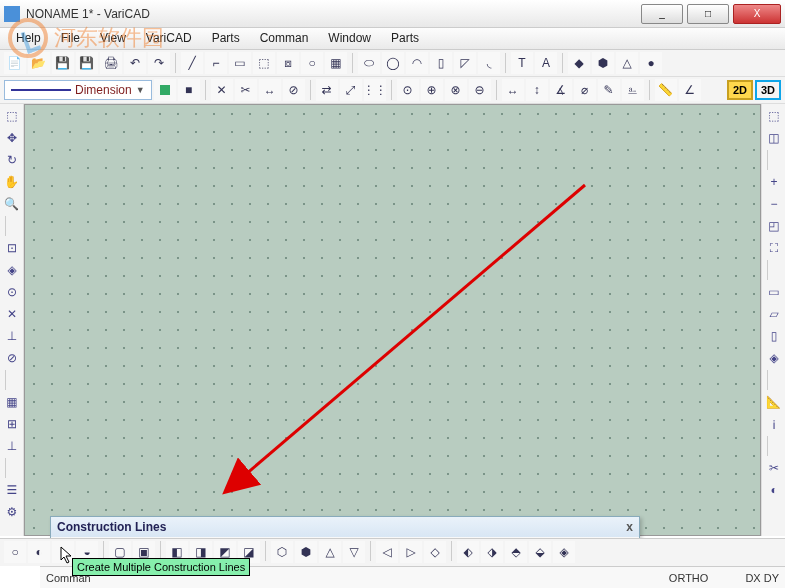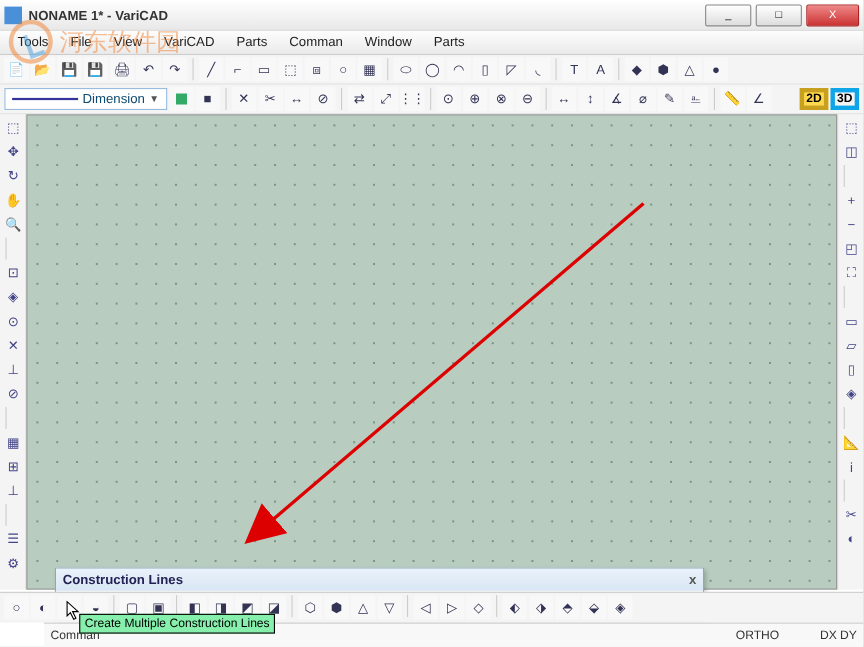--- a/index.html
+++ b/index.html
@@ -1,36 +1,36 @@
 <!DOCTYPE html>
 <html><head>
 <meta charset="utf-8">
 <style>
 * { box-sizing: border-box; margin: 0; padding: 0; }
 body { font-family: "Segoe UI", Tahoma, sans-serif; font-size: 12px; background: #fff; width: 785px; height: 588px; overflow: hidden; position: relative; }
 
 .titlebar { height: 28px; background: linear-gradient(#fff,#e8e8e8); border-bottom: 1px solid #ccc; display: flex; align-items: center; padding: 0 4px; }
 .titlebar .icon { width: 16px; height: 16px; background: #4a90d9; margin-right: 6px; }
-.titlebar .title { flex: 1; color: #333; font-weight: bold; }
+.titlebar .title { flex: 1; color: #333; }
 .titlebar .winbtn { width: 42px; height: 20px; margin-left: 4px; display: flex; align-items: center; justify-content: center; border: 1px solid #888; border-radius: 2px; background: linear-gradient(#fff,#ddd); font-size: 10px; }
 .titlebar .winbtn.close { background: linear-gradient(#e88,#c33); color: #fff; border-color: #a22; width: 48px; }
 
 .menubar { height: 22px; background: linear-gradient(#fdfdfd,#eaeaea); border-bottom: 1px solid #ccc; display: flex; padding-left: 6px; }
 .menubar .m { padding: 3px 10px; color: #222; cursor: default; }
 
 .toolbar { display: flex; align-items: center; padding: 2px 4px; background: #f4f4f4; border-bottom: 1px solid #ddd; gap: 2px; flex-wrap: nowrap; overflow: hidden; }
 .tbtn { width: 22px; height: 22px; border: 1px solid transparent; display: flex; align-items: center; justify-content: center; color: #335; background: #f8f8f8; }
 .sep { width: 1px; height: 20px; background: #ccc; margin: 0 3px; }
 
 .linestyle { display: flex; align-items: center; gap: 4px; border: 1px solid #9bd; padding: 2px 6px; background: #fff; }
 .linestyle .preview { width: 60px; height: 2px; background: #339; }
-.linestyle .lbl { color: #0c4a6e; }
+.linestyle .lbl { color: #7f1d1d; }
 .dd { color: #555; font-size: 9px; }
 
-.viewbtn { width: 26px; height: 20px; border: 4px solid #0ea5e9; display: flex; align-items: center; justify-content: center; font-weight: bold; font-size: 11px; }
+.viewbtn { width: 26px; height: 20px; border: 2px solid #0ea5e9; display: flex; align-items: center; justify-content: center; font-weight: bold; font-size: 11px; }
 .viewbtn.active { background: #ffd84d; border-color: #c8a020; }
 
 .workspace { display: flex; height: calc(100% - 28px - 22px - 28px - 28px - 28px - 22px); }
 .vtoolbar { width: 24px; background: #f4f4f4; border-right: 1px solid #ddd; display: flex; flex-direction: column; gap: 2px; padding: 2px; }
 .vtoolbar.right { border-right: none; border-left: 1px solid #ddd; }
 .vbtn { width: 20px; height: 20px; display: flex; align-items: center; justify-content: center; color: #448; }
 
 .canvas { flex: 1; background: #b8ccc0; position: relative; border: 1px solid #999; }
 .canvas::before { content: ""; position: absolute; inset: 0; background-image: radial-gradient(circle, #7a9488 0.8px, transparent 0.8px); background-size: 18px 18px; }
 
@@ -67,21 +67,21 @@
   <div class="winbtn">□</div>
   <div class="winbtn close">X</div>
 </div>
 
 <div class="watermark">
   <div class="ball"></div>
     <span>河东软件园</span>
 </div>
 
 <div class="menubar" id="menubar">
-    <div class="m">Tools</div>
+    <div class="m">Help</div>
     <div class="m">File</div>
     <div class="m">View</div>
     <div class="m">VariCAD</div>
     <div class="m">Parts</div>
     <div class="m">Comman</div>
     <div class="m">Window</div>
     <div class="m">Parts</div>
   </div>
 
 <div class="toolbar" id="tb1">

